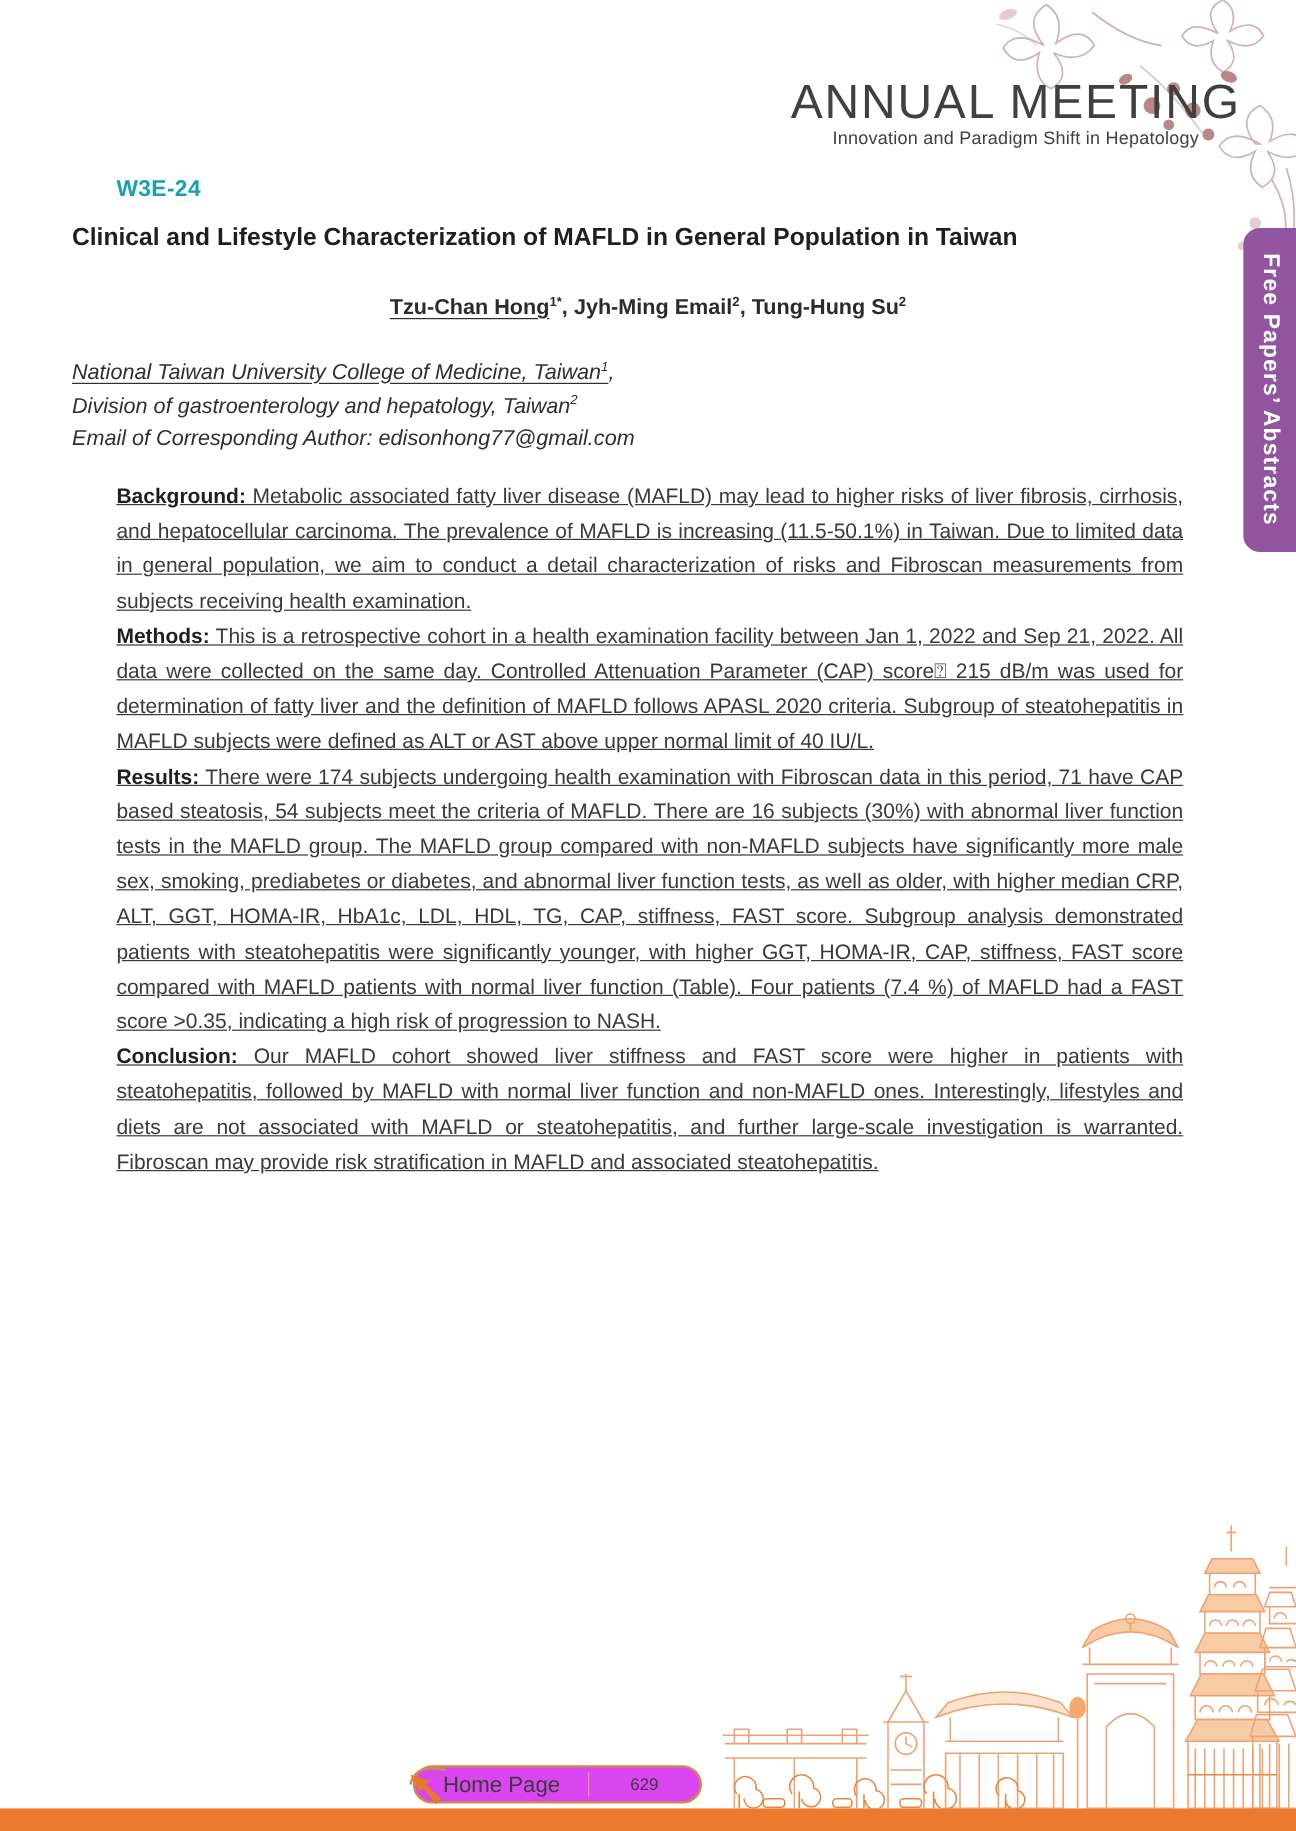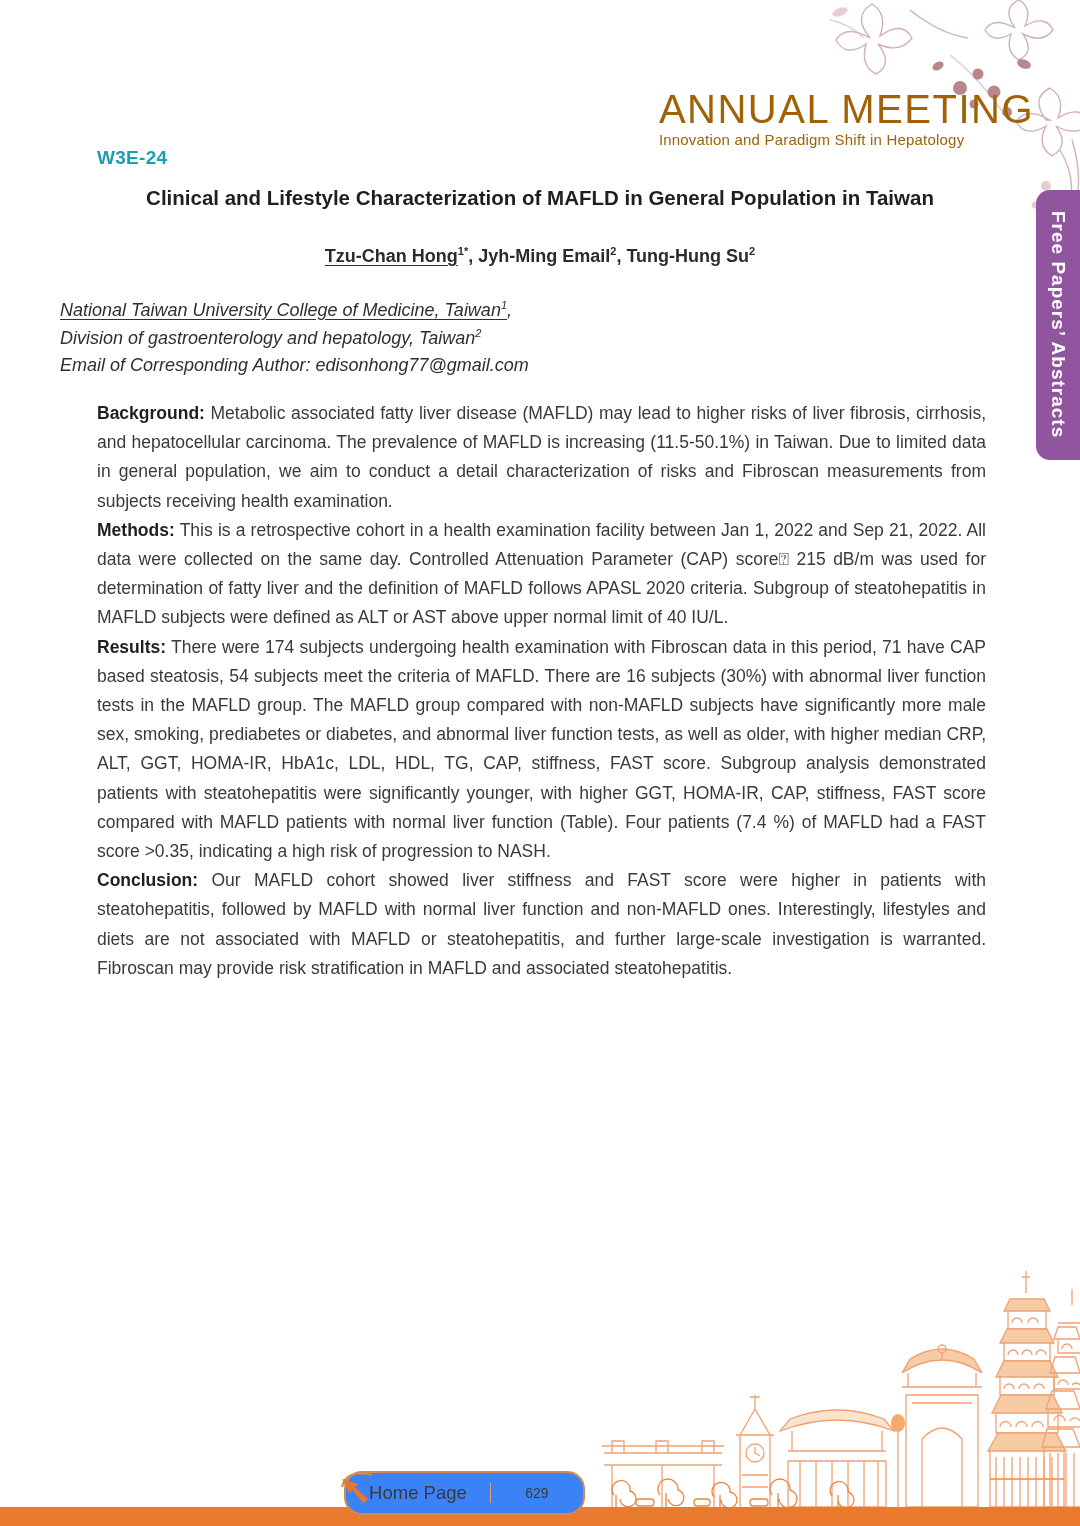--- a/index.html
+++ b/index.html
@@ -7,53 +7,53 @@
   .page {
     position:relative; width:1080px; height:1526px; margin:0 auto;
     background:#ffffff; overflow:hidden;
     font-family:"Liberation Sans", sans-serif; color:#3a3a3a;
   }
   
   .floral { position:absolute; top:0; right:0; width:270px; height:235px; pointer-events:none; }
   .skyline { position:absolute; right:0; bottom:19px; width:478px; height:242px; pointer-events:none; }
   .footer-bar { position:absolute; left:0; bottom:0; width:100%; height:19px; background:#E97A2E; }
   
-  .header { position:absolute; top:64px; right:46px; text-align:left; color:#a16207;margin-top:24px; }
+  .header { position:absolute; top:64px; right:46px; text-align:center; color:#404040; }
   .header-title { font-size:40px; letter-spacing:1.5px; line-height:42px; }
   .header-subtitle { font-size:15px; letter-spacing:0.2px; margin-top:1px; }
   
   .side-tab {
     position:absolute; top:190px; right:0; width:44px; height:270px;
     background:#91559F; border-radius:14px 0 0 14px;
     display:flex; align-items:center; justify-content:center; cursor:pointer;
   }
   .side-tab-label {
     writing-mode:vertical-rl; color:#ffffff; font-weight:bold;
     font-size:19px; letter-spacing:1px; white-space:nowrap;
   }
   
   .code { position:absolute; top:147px; left:97px; font-weight:bold;
           font-size:19px; color:#189FB0; letter-spacing:0.3px; }
-  .title { position:absolute; top:186px; left:60px; width:960px; text-align:center;
+  .title { position:absolute; top:186px; left:60px; width:960px; text-align:left;
            font-size:20.5px; font-weight:bold; color:#1f1f1f; }
   .authors { position:absolute; top:246px; left:60px; width:960px; text-align:center;
              font-size:18px; font-weight:bold; color:#2b2b2b; }
   .affiliations { position:absolute; top:297px; left:60px; width:960px; text-align:left;
                   font-style:italic; font-size:18px; line-height:27.5px; color:#2f2f2f; }
   .u { text-decoration:underline; text-underline-offset:3px; }
   sup { font-size:11px; vertical-align:super; line-height:0; }
   
   .body-block { position:absolute; top:399px; left:97px; width:889px;
                 font-size:17.5px; line-height:29.2px; text-align:justify; color:#3a3a3a; }
-  .para { margin:0; }
+  .para { margin:0;text-decoration:underline; }
   .para b { color:#1f1f1f; }
   
   .home-pill {
-    position:absolute; left:344px; top:1471px; width:241px; height:44px;
-    border:2px solid #D28A4E; border-radius:18px; background:#3b82f6;
+    position:absolute; left:344px; top:1471px; width:241px; height:32px;
+    border:2px solid #D28A4E; border-radius:18px; background:#d946ef;
     display:flex; align-items:center; cursor:pointer;
   }
   .home-label { flex:1.25; text-align:center; font-size:18.5px; color:#3a3a3a; }
   .pill-divider { width:1px; height:20px; background:#D8A273; }
   .page-num { flex:0.8; text-align:center; font-size:14px; color:#3a3a3a; }
   .cursor-icon { position:absolute; left:-12px; top:-6px; width:42px; height:42px; }
 </style>
 </head>
 <body>
 

